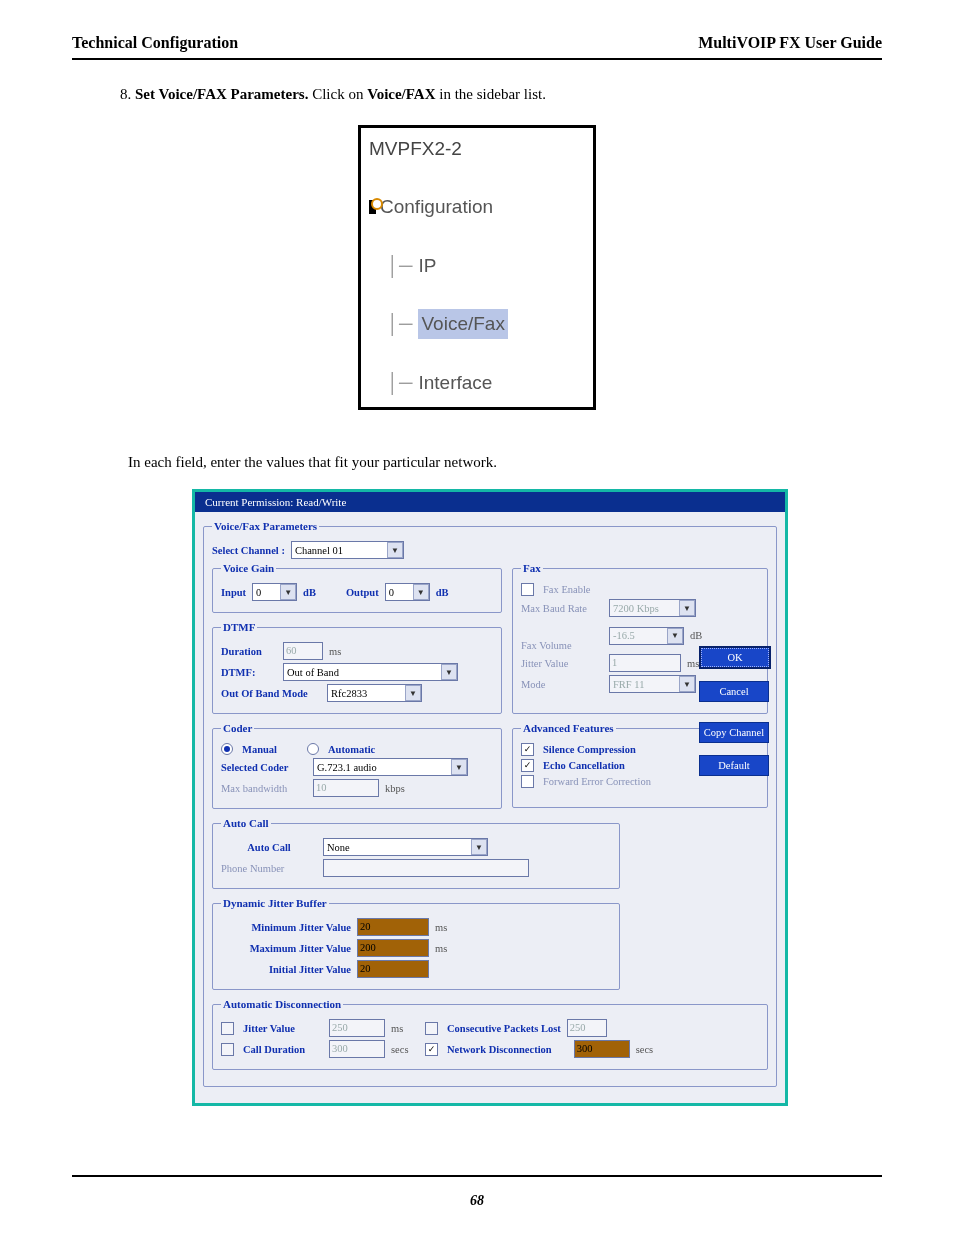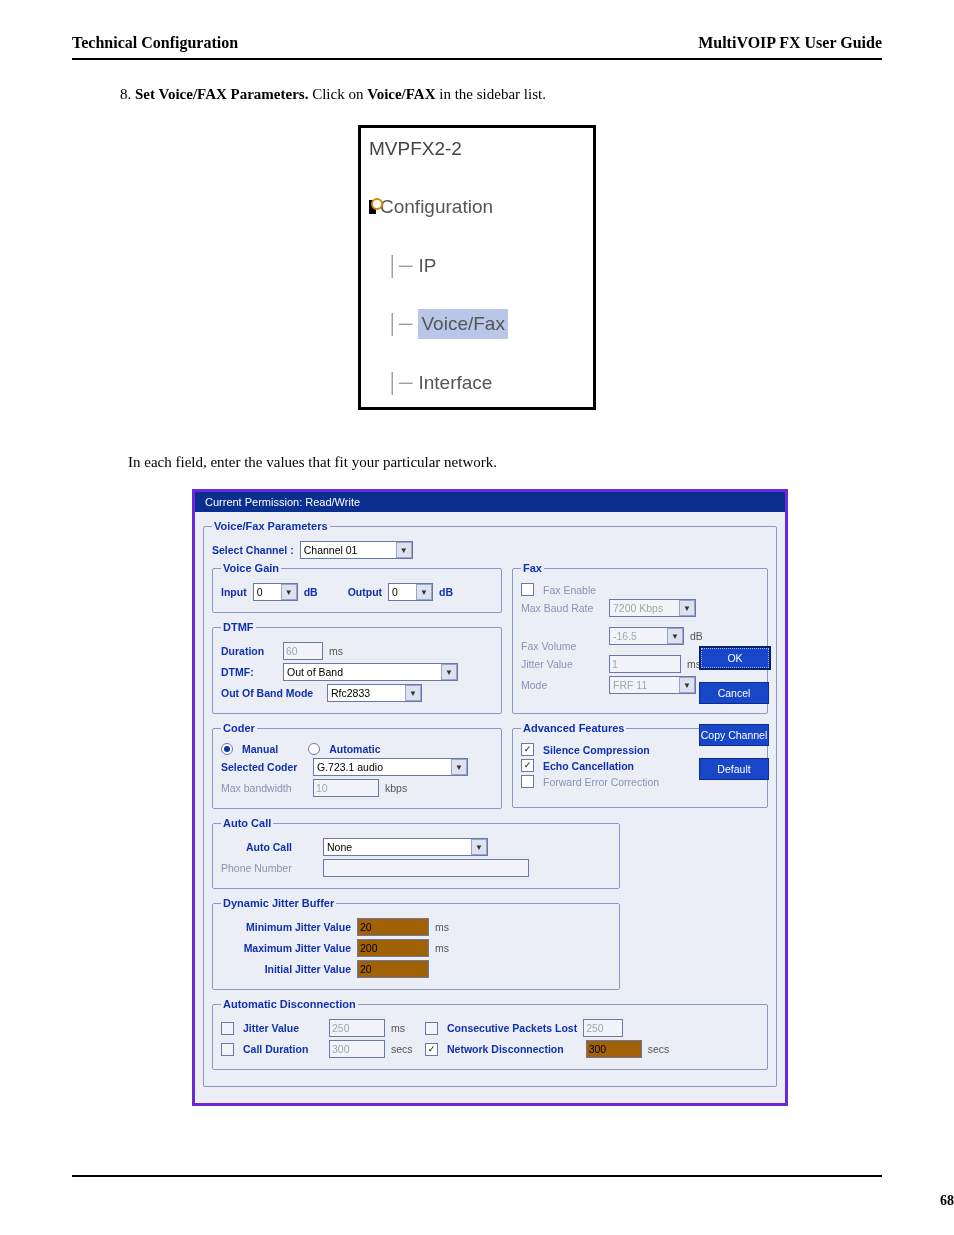--- a/index.html
+++ b/index.html
@@ -12,21 +12,21 @@
   .tree-box { width:216px; margin:0 auto 44px auto; border:3px solid #000; font-family:Tahoma,Arial,sans-serif; font-size:19px; color:#555; padding:6px 8px 10px 8px; line-height:1.55; }
   .tree-box .root { color:#444; }
   .tree-box .key { background:#000; display:inline-block; width:7px; height:14px; position:relative; margin-right:4px; }
   .tree-box .key::before { content:""; position:absolute; left:2px; top:-2px; width:8px; height:8px; border:2px solid #d98a00; border-radius:50%; background:#fff; }
   .tree-box .branch { margin-left:18px; }
   .tree-box .twig { display:flex; align-items:center;margin-top:29px; }
   .tree-box .vbar { color:#999; margin-right:0; width:12px; display:inline-block; }
   .tree-box .hbar { color:#999; margin-right:6px; }
   .tree-box .hi { background:#b9c6e7; padding:0 3px; }
   .intro { font-family:"Book Antiqua","Palatino Linotype",serif; font-size:15px; margin-left:56px; margin-bottom:18px; }
-  .app { width:590px; margin-left:120px; border:3px solid #6d28d9; background:#eceef5; font-family:Liberation Sans, sans-serif; font-size:10.5px; }
+  .app { width:590px; margin-left:120px; border:3px solid #14b8a6; background:#eceef5; font-family:Liberation Serif, serif; font-size:10.5px; }
   .app-status { background:#0a2f8f; color:#fff; font-size:11px; padding:4px 10px; }
   .app-body { padding:8px 8px 10px 8px; position:relative; min-height:550px; }
   fieldset.grp { border:1px solid #8a97c9; border-radius:2px; margin:0 0 8px 0; padding:6px 8px 8px 8px; background:#eceef5; }
   fieldset.grp > legend { color:#1030b0; font-weight:bold; padding:0 2px; font-size:11px; }
   .lbl { color:#1030b0; font-weight:bold; }
   .lbl-mute { color:#8892b8; }
   .field { display:inline-block; background:#a16207; border:1px solid #6a78a8; height:16px; line-height:16px; padding:0 2px; font-size:10.5px; vertical-align:middle; }
   .field.dis { color:#9aa; background:#f3f4f9; }
   .sel { display:inline-flex; align-items:center; background:#fff; border:1px solid #6a78a8; height:16px; padding:0 0 0 3px; font-size:10.5px; vertical-align:middle; }
   .sel.dis { color:#9aa; background:#f3f4f9; }
@@ -38,21 +38,21 @@
   .rad.on::after { content:""; position:absolute; left:2px; top:2px; width:6px; height:6px; background:#1030b0; border-radius:50%; }
   .btn { display:block; width:68px; text-align:center; background:#1846c8; color:#fff; border:1px solid #0a2f8f; padding:4px 0; font-size:10.5px; margin-bottom:12px; cursor:pointer; }
   .btn.ok { outline:1px dotted #9fb3ff; outline-offset:-3px; border:2px solid #07216a; }
   .btn-col { position:absolute; right:14px; top:134px; }
   .row { display:flex; align-items:center; gap:6px; margin:3px 0; }
   .flexgap { display:flex; gap:10px; }
   .col-left { width:290px; }
   .col-right { flex:1; }
   .unit { color:#555; font-size:10.5px; }
   .footer-rule { position:absolute; bottom:50px; left:72px; right:72px; border:none; border-top:2px solid #000; }
-  .page-num { position:absolute; bottom:26px; left:0; right:0; text-align:right; font-family:"Book Antiqua",serif; font-weight:bold; font-size:14px; }
+  .page-num { position:absolute; bottom:26px; left:0; right:0; text-align:center; font-family:"Book Antiqua",serif; font-weight:bold; font-size:14px;font-style:italic; }
 </style>
 </head>
 <body>
 
 <div class="page">
 
   <div class="hdr">
     <span>Technical Configuration</span>
     <span>MultiVOIP FX User Guide</span>
   </div>

